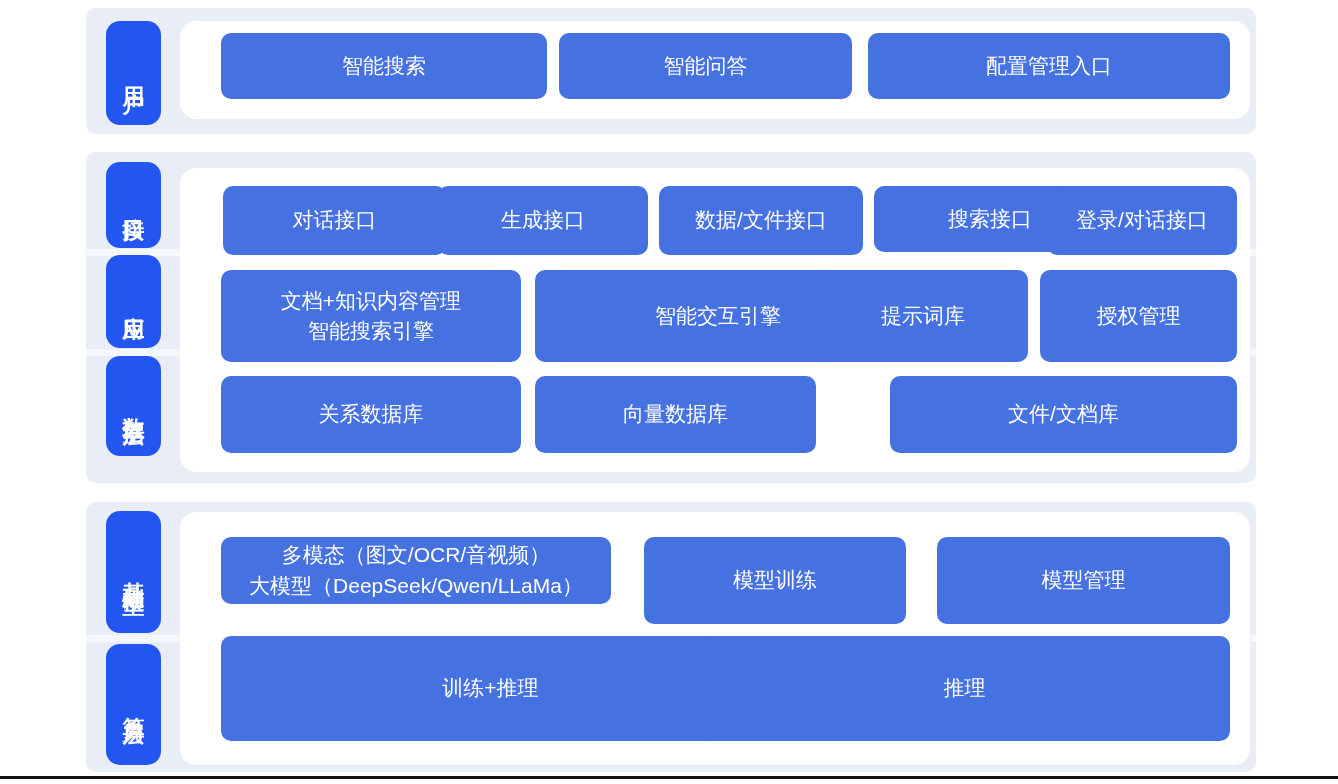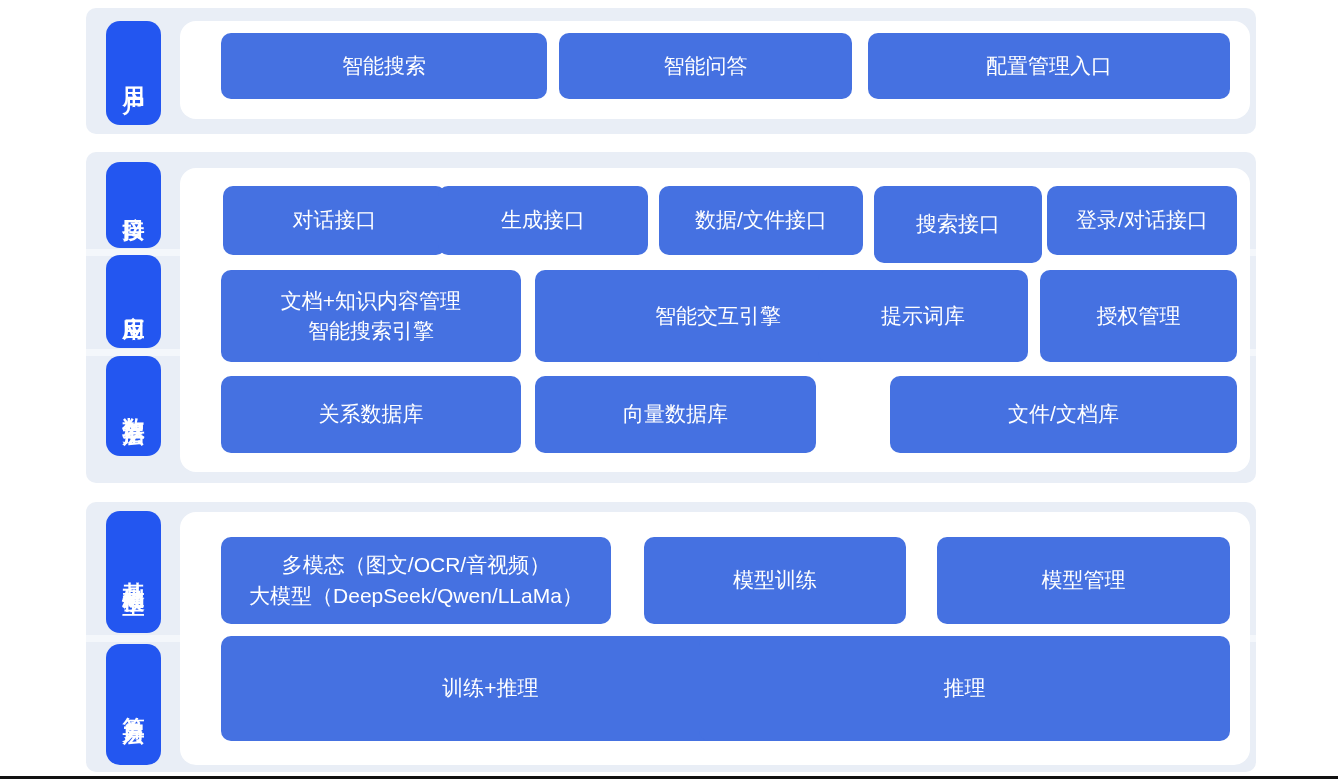--- a/index.html
+++ b/index.html
@@ -65,21 +65,21 @@
 
     <div class="btn" style="left:43px;top:18px;width:223px;height:69px;">
       <span>对话接口</span>
     </div>
     <div class="btn" style="left:258px;top:18px;width:210px;height:69px;">
       <span>生成接口</span>
     </div>
     <div class="btn" style="left:479px;top:18px;width:204px;height:69px;">
       <span>数据/文件接口</span>
     </div>
-    <div class="btn" style="left:694px;top:18px;width:168px;height:77px;">
+    <div class="btn" style="left:694px;top:18px;width:168px;height:66px;padding-left:32px;">
       <span>搜索接口</span>
     </div>
     <div class="btn" style="left:867px;top:18px;width:190px;height:69px;">
       <span>登录/对话接口</span>
     </div>
 
     <div class="btn" style="left:41px;top:102px;width:300px;height:92px;">
       <span>文档+知识内容管理
 智能搜索引擎</span>
     </div>
@@ -110,21 +110,21 @@
 
   <div class="pill" style="top:9px;height:122px;">
     <span>基础模型</span>
   </div>
   <div class="pill" style="top:142px;height:121px;">
     <span>算力层</span>
   </div>
 
   <div class="panel" style="left:94px;top:10px;width:1070px;height:253px;">
 
-    <div class="btn" style="left:41px;top:25px;width:390px;height:87px;">
+    <div class="btn" style="left:41px;top:25px;width:390px;height:67px;">
       <span>多模态（图文/OCR/音视频）
 大模型（DeepSeek/Qwen/LLaMa）</span>
     </div>
     <div class="btn" style="left:464px;top:25px;width:262px;height:87px;">
       <span>模型训练</span>
     </div>
     <div class="btn" style="left:757px;top:25px;width:293px;height:87px;">
       <span>模型管理</span>
     </div>
 

